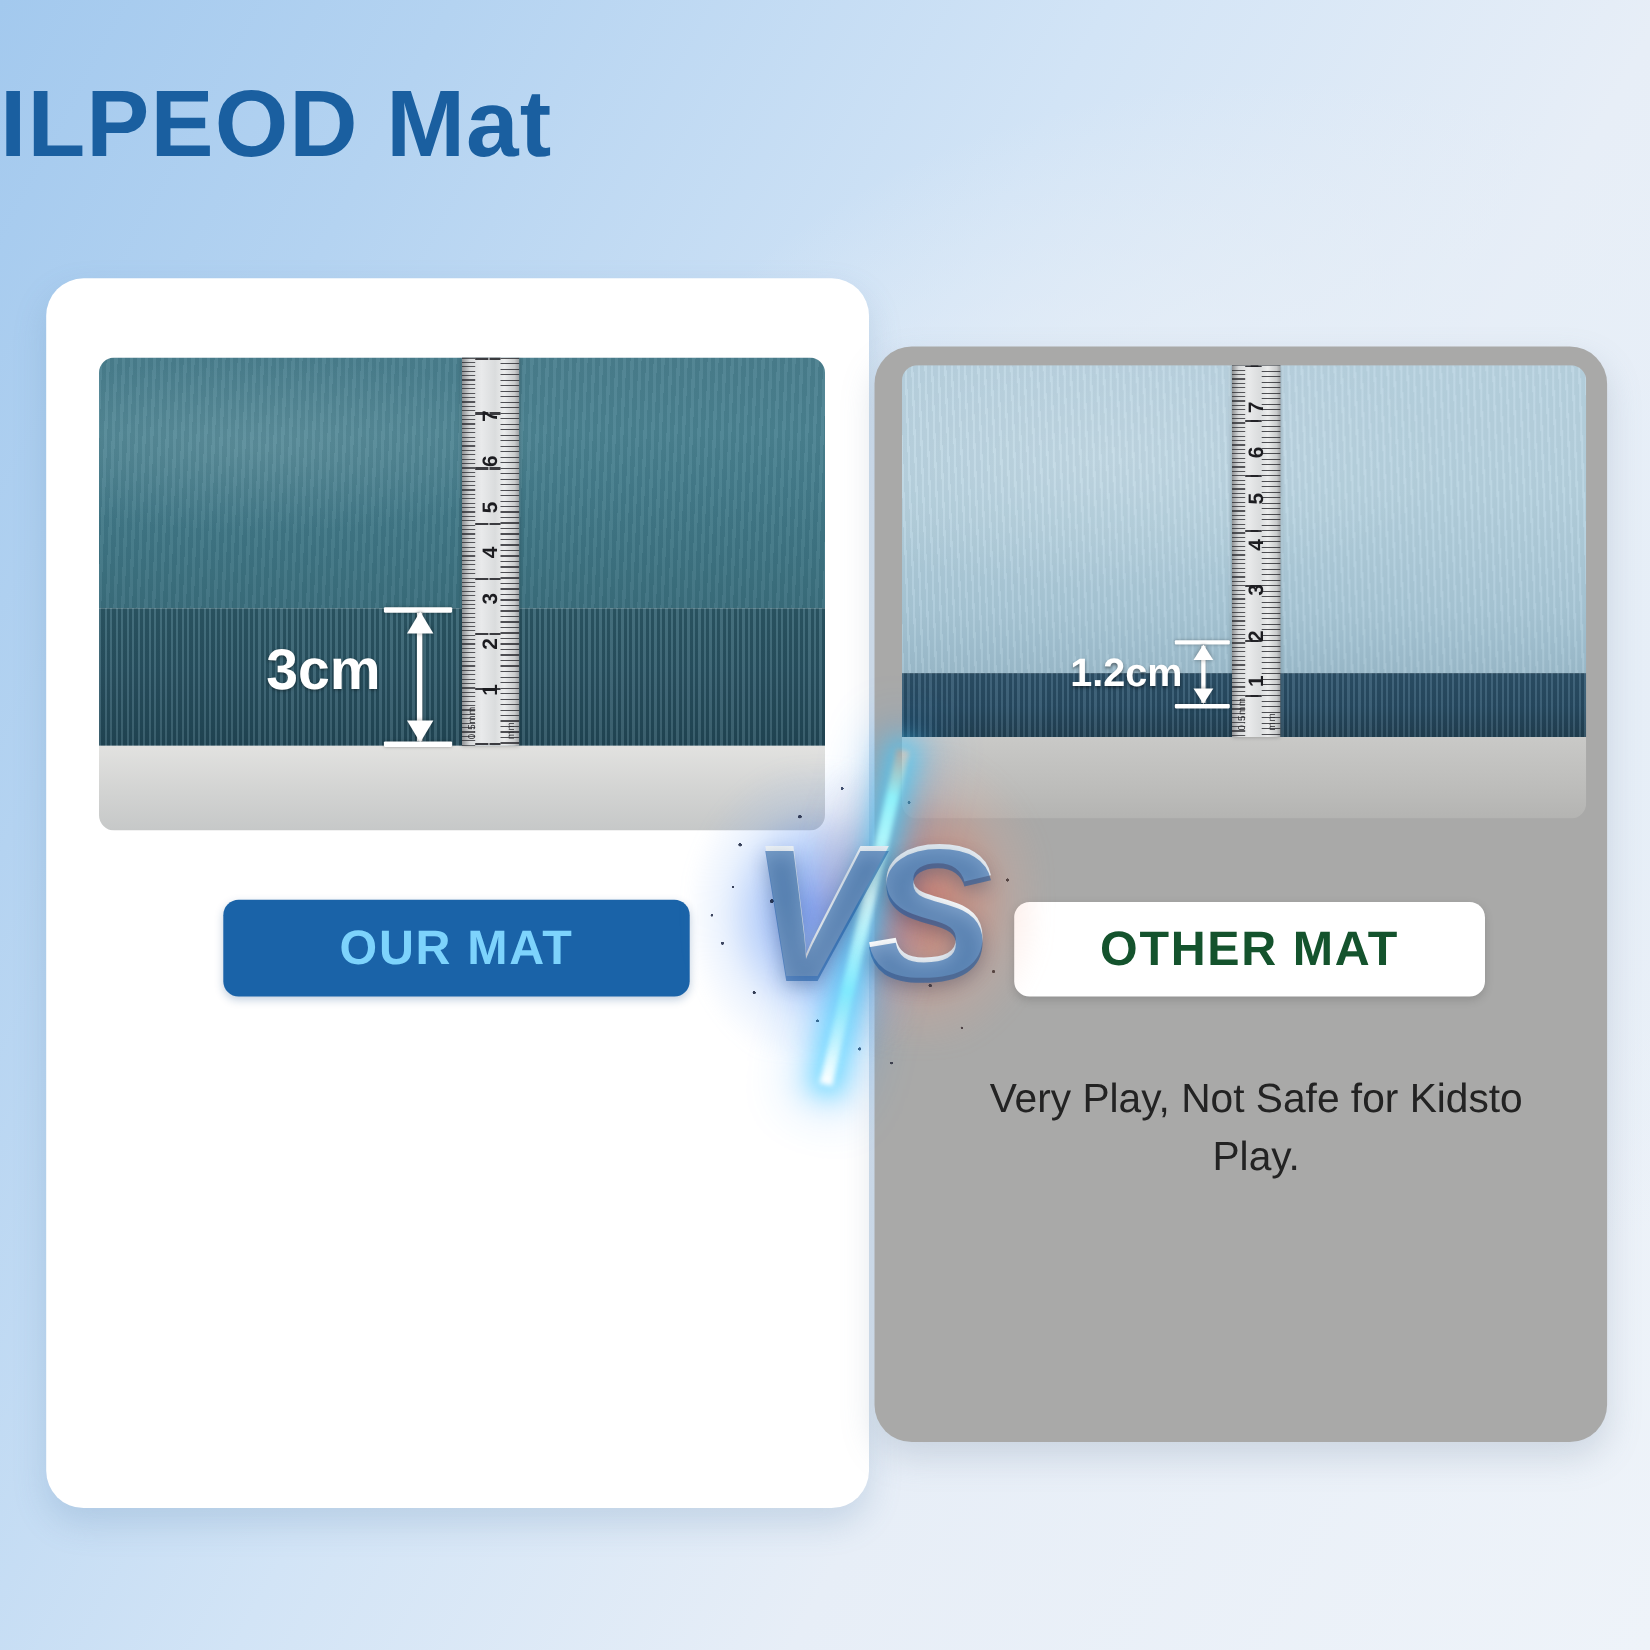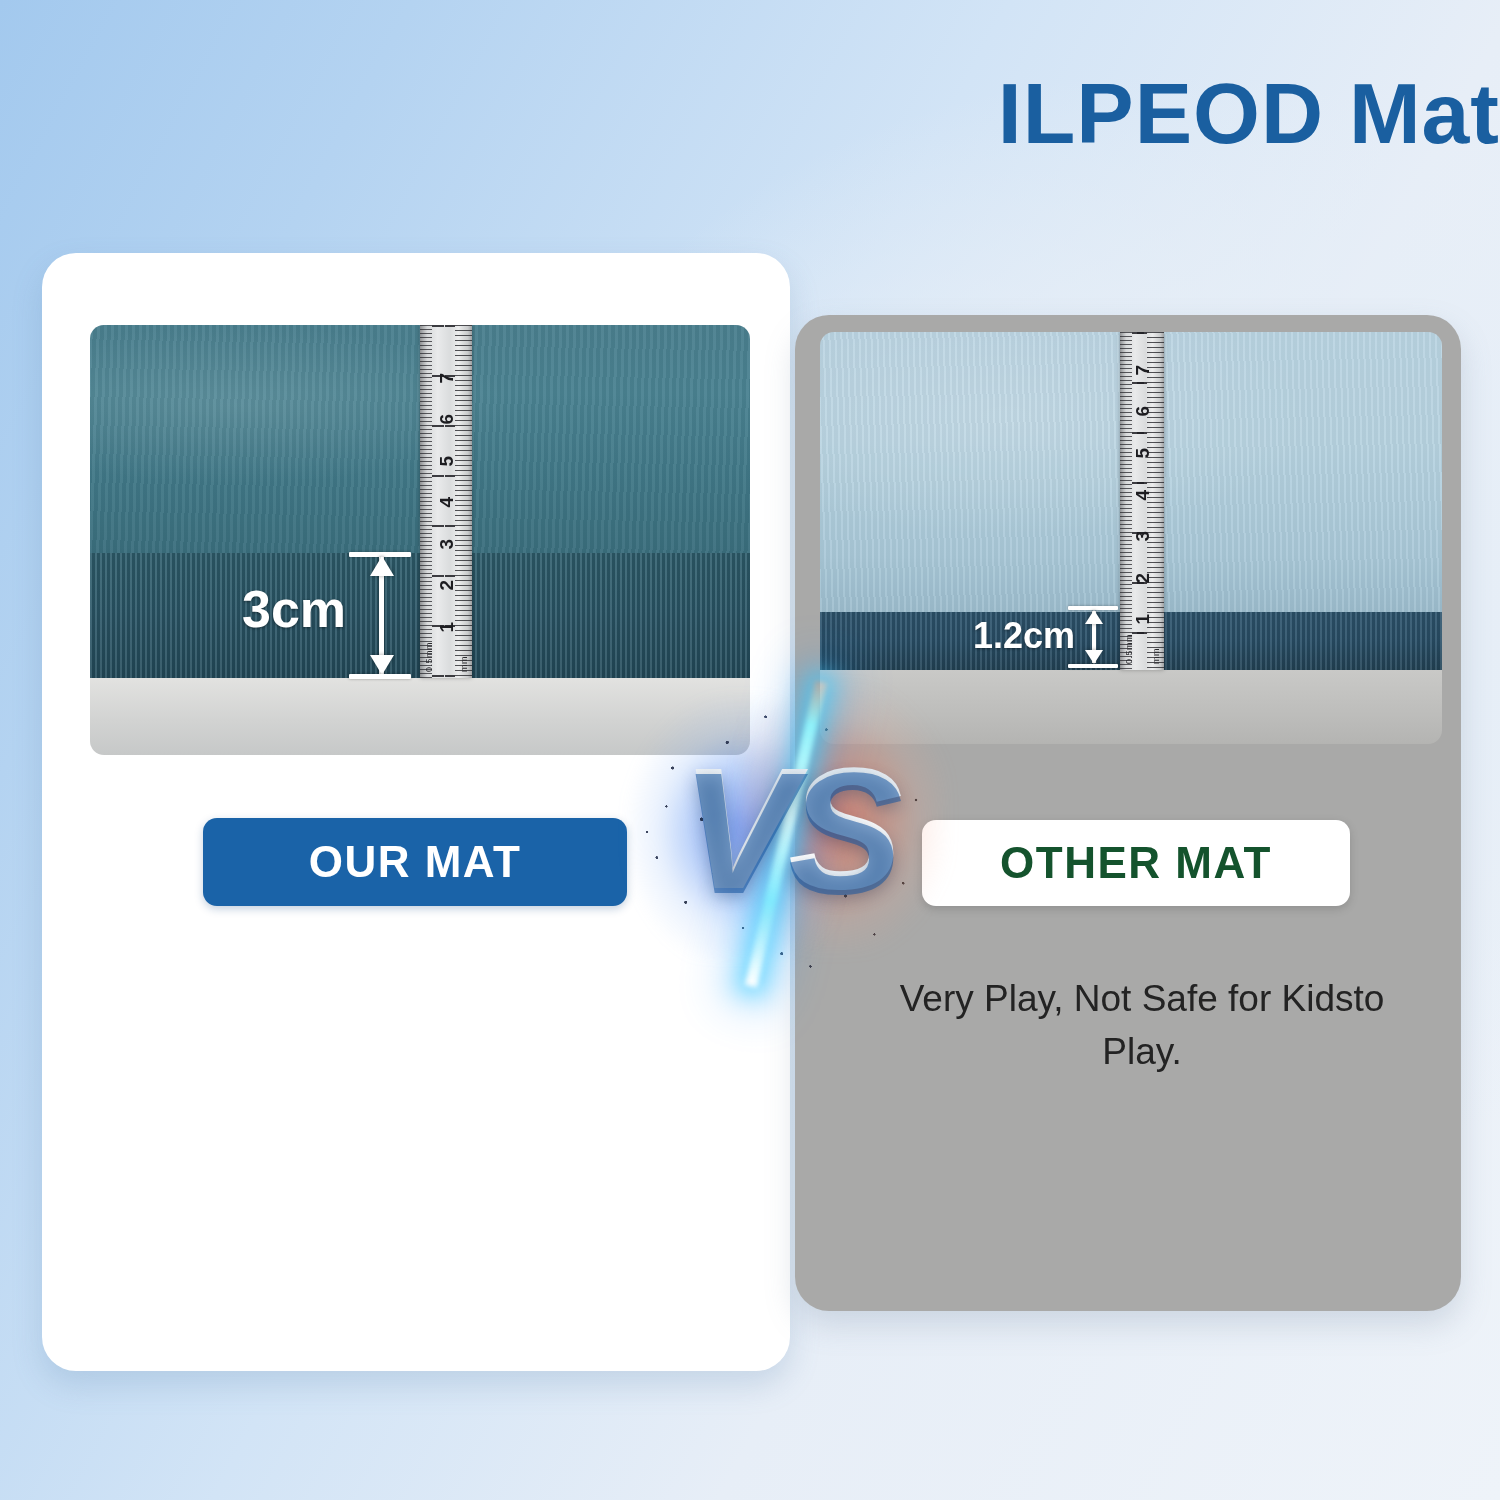--- a/index.html
+++ b/index.html
@@ -16,21 +16,21 @@
     background:
       radial-gradient(ellipse 1100px 900px at 78% 42%, #eef3f9 0%, #e6eef7 28%, rgba(222,235,248,0) 62%),
       linear-gradient(118deg, #a3c9ee 0%, #b4d3f1 18%, #d2e4f6 44%, #e7eef7 66%, #eef3f9 100%);
     overflow: hidden;
   }
 
   
   .title {
     position: absolute;
     top: 66px; left: 0; width: 1500px;
-    text-align: right;
+    text-align: left;
     font-size: 86px;
     font-weight: 700;
     letter-spacing: 1px;
     color: #1a5fa0;
     line-height: 1.1;
   }
 
   
   .card-left {
     position: absolute;
@@ -301,21 +301,21 @@
     border-radius: 14px;
     font-size: 44px;
     font-weight: 600;
     letter-spacing: 1.5px;
     z-index: 20;
   }
   .badge-our {
     left: 203px; top: 818px;
     width: 424px; height: 88px;
     background: #1a63a8;
-    color: #ffffff;
+    color: #7dd3fc;
     box-shadow: 0 3px 8px rgba(20,70,130,0.25);
   }
   .badge-other {
     left: 922px; top: 820px;
     width: 428px; height: 86px;
     background: #ffffff;
     color: #14532d;
     box-shadow: 0 3px 8px rgba(60,60,60,0.22);
   }
 
@@ -393,21 +393,21 @@
         <span class="ruler-num">3</span>
         <span class="ruler-num">4</span>
         <span class="ruler-num">5</span>
         <span class="ruler-num">6</span>
         <span class="ruler-num">7</span>
       </div>
       <span class="ruler-edge-label rel-left">0.5mm</span>
       <span class="ruler-edge-label rel-right">mm</span>
     </div>
 
-    <div class="measure" style="left:0;top:0;width:100%;height:100%;margin-top:24px;">
+    <div class="measure" style="left:0;top:0;width:100%;height:100%;">
       <div class="measure-label" style="left:153px; top:262px; font-size:36px;">1.2cm</div>
       <div class="arrow-wrap" style="left:268px; top:250px; width:12px; height:62px;">
         <div class="cap cap-top" style="left:-20px;width:50px;height:4px;"></div>
         <div class="shaft" style="width:4px;"></div>
         <div class="head head-up" style="border-left-width:9px;border-right-width:9px;border-bottom-width:14px;left:-3px;"></div>
         <div class="head head-dn" style="border-left-width:9px;border-right-width:9px;border-top-width:14px;left:-3px;"></div>
         <div class="cap cap-bot" style="left:-20px;width:50px;height:4px;"></div>
       </div>
     </div>
   </div>

